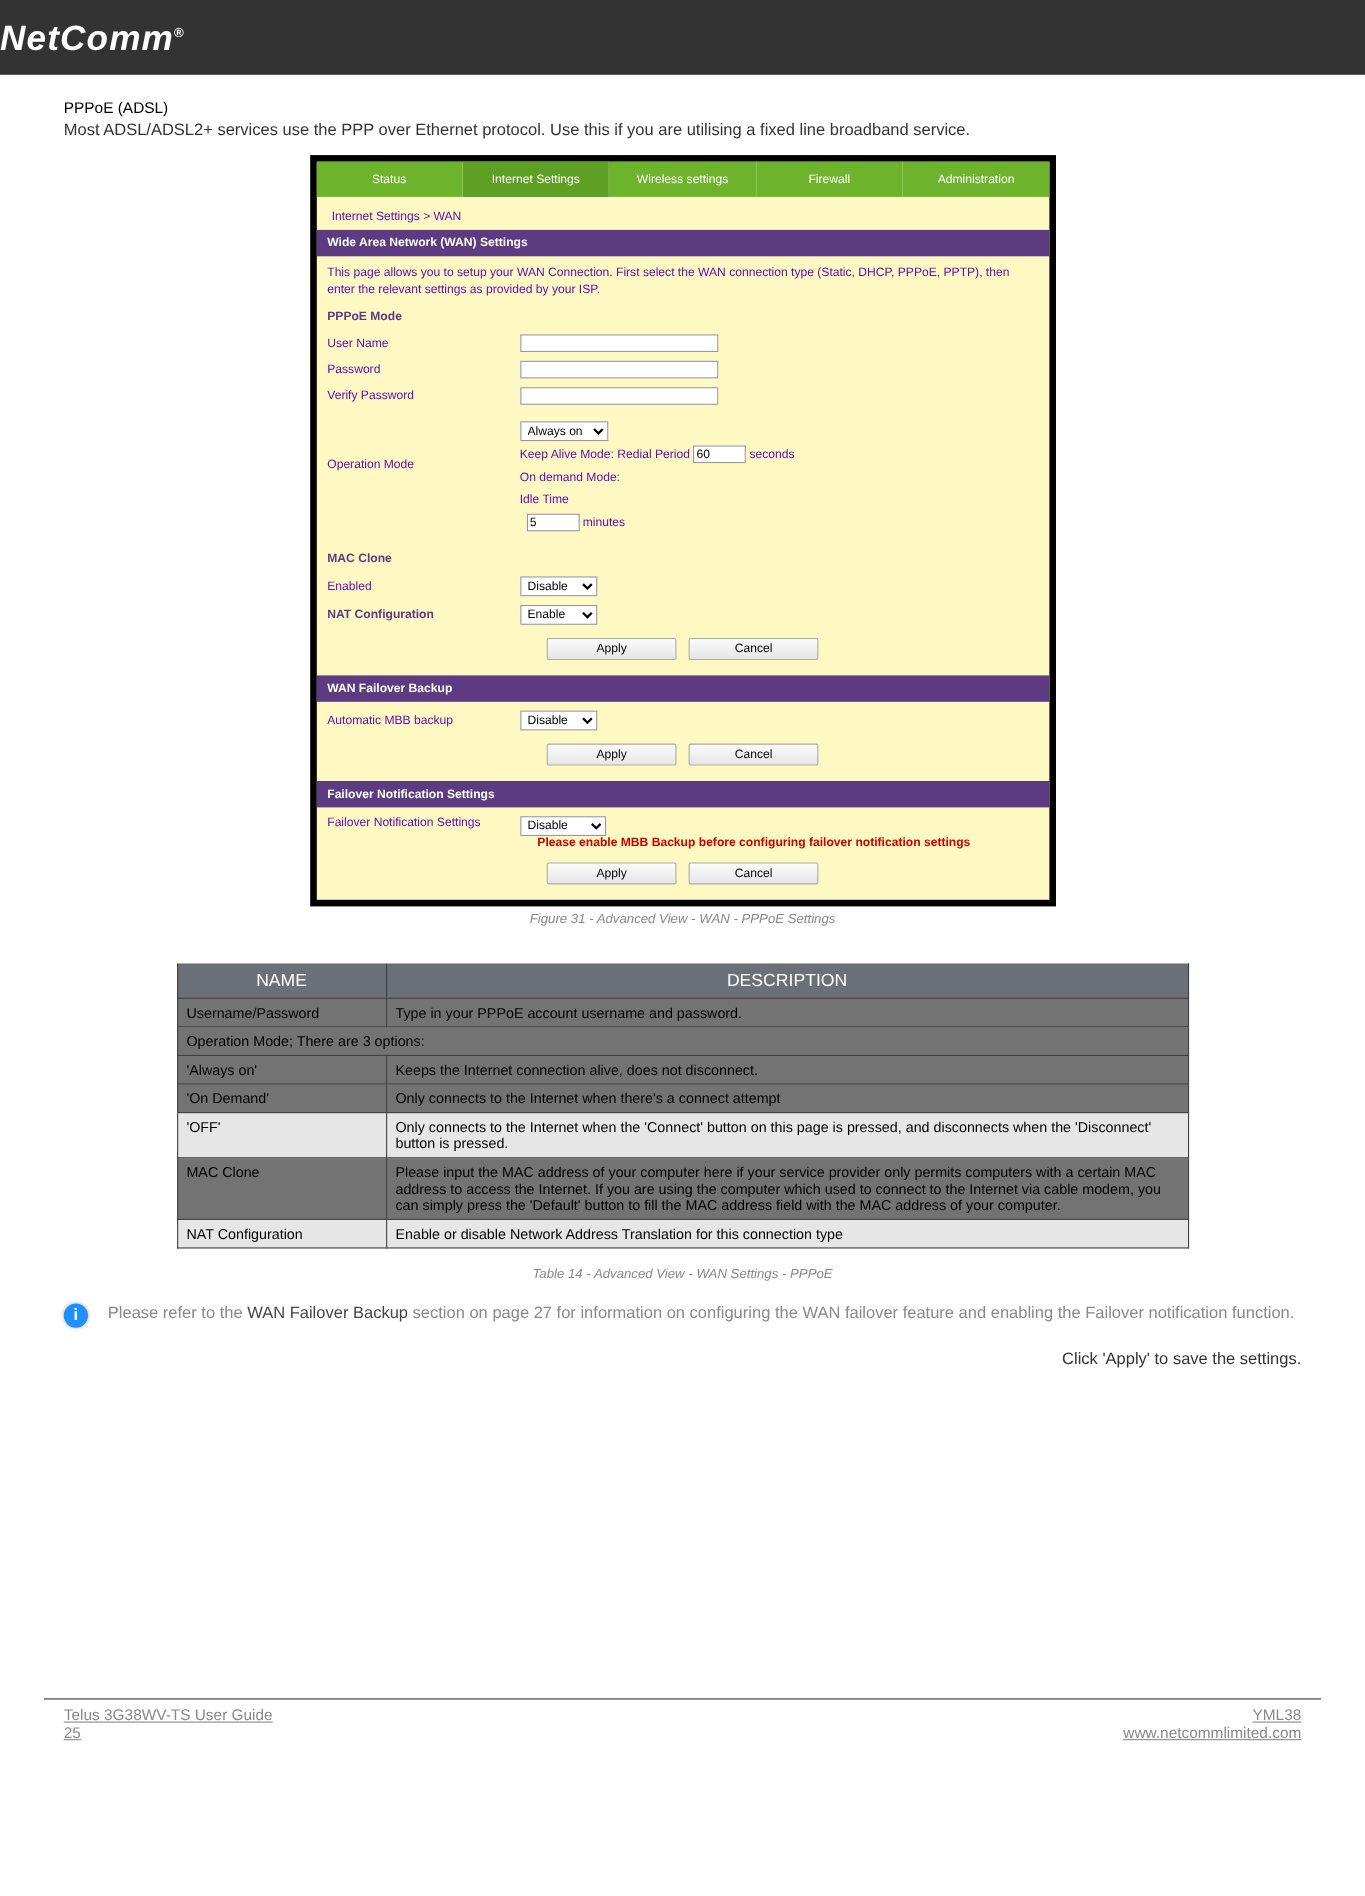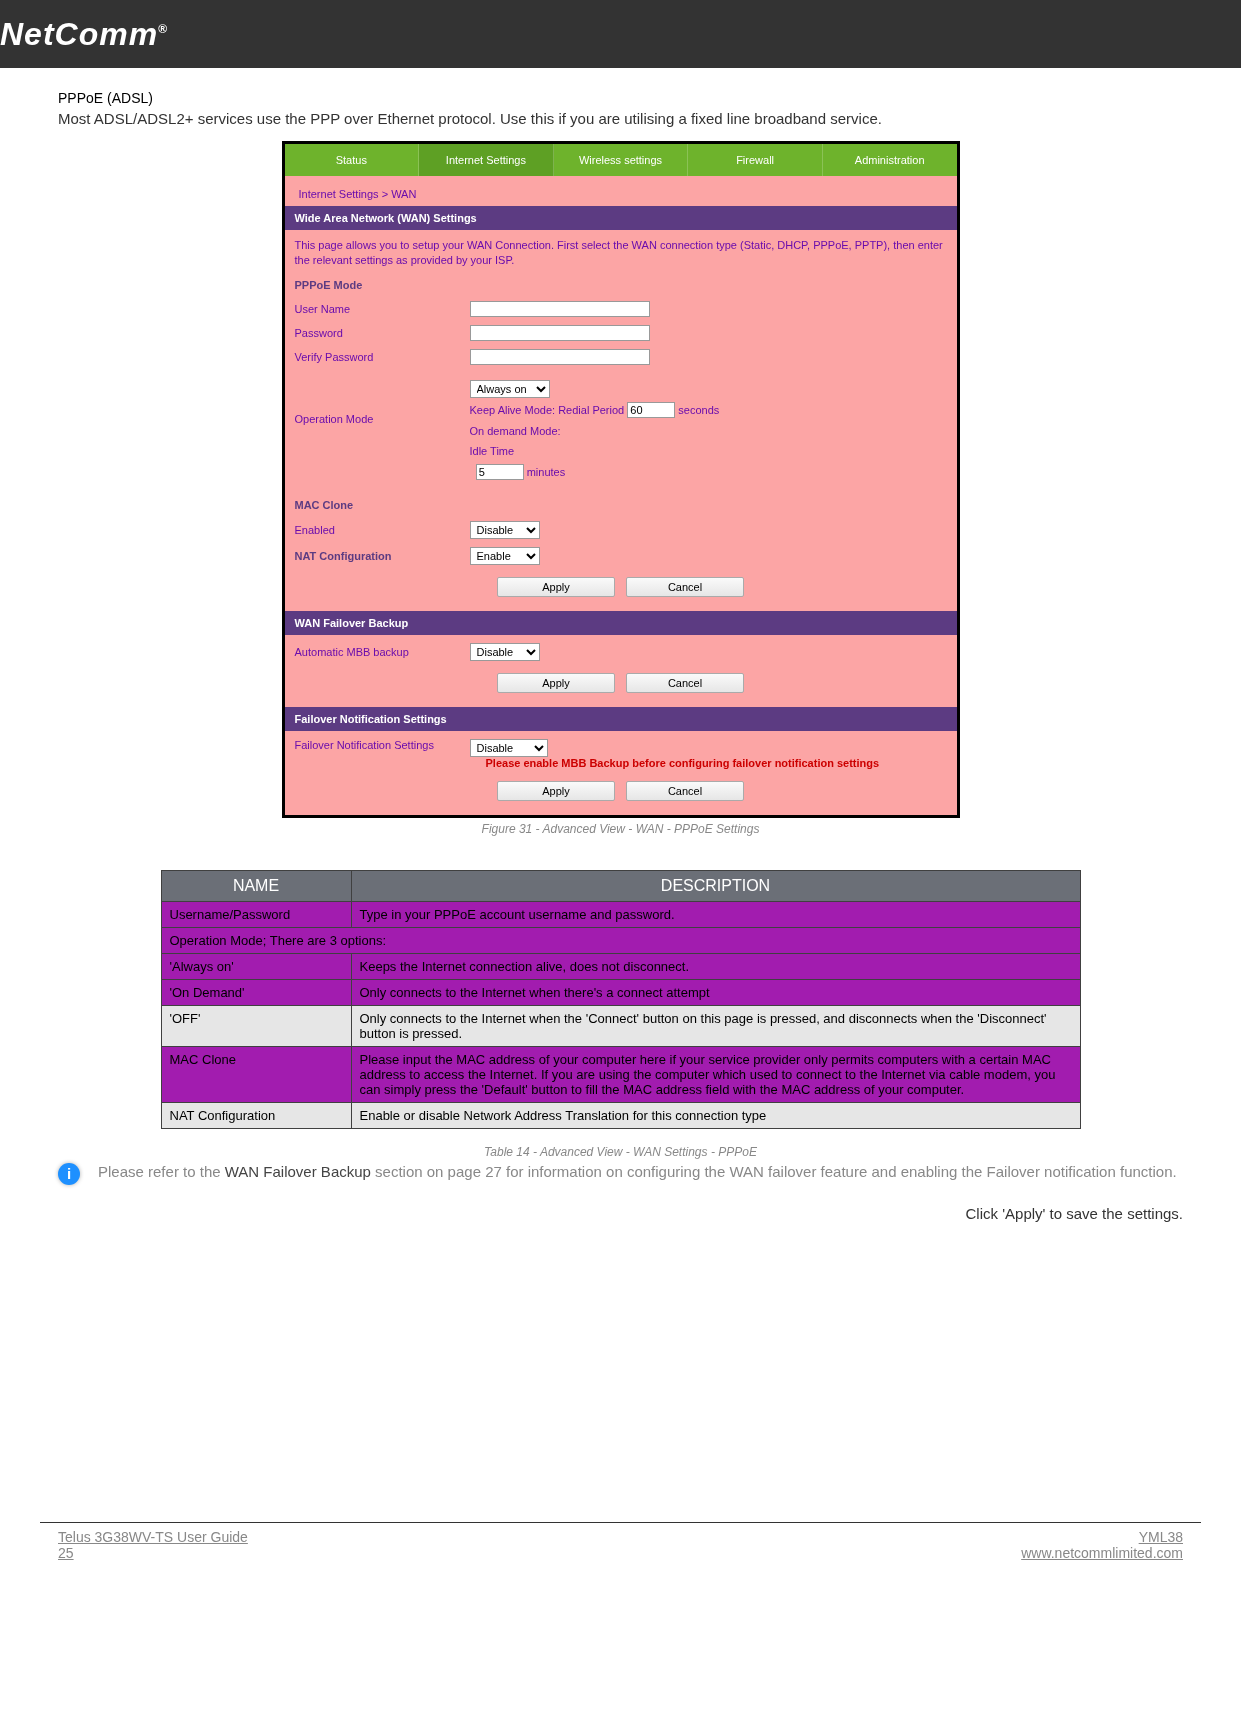--- a/index.html
+++ b/index.html
@@ -4,21 +4,21 @@
 <style>
 * { margin: 0; padding: 0; box-sizing: border-box; }
 body { font-family: Arial, Helvetica, sans-serif; background: #fff; width: 1241px; }
 .topbar { background: #333; height: 68px; display: flex; align-items: center; }
 .brand { color: #fff; font-size: 32px; font-weight: 800; font-style: italic; letter-spacing: 1px; }
 .brand .reg { font-size: 12px; vertical-align: super; font-style: normal; }
 .content { padding: 22px 58px 0 58px; }
 .h-sec { font-size: 14px; color: #000; margin-bottom: 4px; }
 .intro { font-size: 15px; color: #333; margin-bottom: 14px; }
 .shot-wrap { display: flex; flex-direction: column; align-items: center; }
-.shot { width: 678px; border: 3px solid #000000; background: #fca5a5; font-size: 11px; color: #000; }
+.shot { width: 678px; border: 6px solid #000000; background: #fef9c3; font-size: 11px; color: #000; }
 .tabs { display: flex; background: #6eb32c; }
 .tab { flex: 1; text-align: center; padding: 10px 0; color: #fff; font-size: 11px; border-right: 1px solid rgba(255,255,255,.2); }
 .tab:last-child { border-right: none; }
 .tab.active { background: #5ea024; }
 .crumb { color: #6a0dad; font-size: 11px; padding: 12px 14px 6px; }
 .bar { background: #5c3b82; color: #fff; font-weight: bold; padding: 6px 10px; font-size: 11px; }
 .desc { color: #6a0dad; font-size: 11px; padding: 8px 10px 4px; line-height: 1.4; }
 .row { display: flex; align-items: center; padding: 4px 10px; min-height: 24px; }
 .lab { width: 175px; color: #6a0dad; font-size: 11px; }
 .lab.hdr { font-weight: bold; color: #5c3b82; }
@@ -29,23 +29,23 @@
 .txt { width: 180px; }
 .txt-sm { width: 48px; }
 .opmode { padding: 6px 0; line-height: 1.9; color: #6a0dad; }
 .btnrow { text-align: center; padding: 8px 0 14px; }
 .fbtn { display:inline-block; width: 118px; text-align:center; padding: 3px 0; background: linear-gradient(#fafafa,#e6e6e6); border: 1px solid #aaa; border-radius: 2px; font-size: 11px; margin: 0 4px; }
 .warn { color: #c00; font-weight: bold; font-size: 11px; padding-left: 16px; }
 .fignote { color: #888; font-style: italic; font-size: 12px; margin: 4px 0 18px; text-align:center; }
 .dt { width: 920px; border-collapse: collapse; margin: 16px auto; }
 .dt th { background: #6b6f77; color: #fff; font-weight: normal; font-size: 16px; padding: 6px 10px; border: 1px solid #404040; }
 .dt th:first-child { width: 190px; }
-.dt td { border: 1px solid #404040; padding: 5px 8px; font-size: 13px; background: #a21caf; vertical-align: top; }
+.dt td { border: 1px solid #404040; padding: 5px 8px; font-size: 13px; background: #737373; vertical-align: top; }
 .dt tr.alt td { background: #e6e6e6; }
-.tblnote { color: #888; font-style: italic; font-size: 12px; text-align: center; margin: 4px 0 4px; }
+.tblnote { color: #888; font-style: italic; font-size: 12px; text-align: center; margin: 4px 0 20px; }
 .infoicon { width: 22px; height: 22px; border-radius: 50%; background: #1e90ff; color: #fff; font-weight: bold; text-align: center; line-height: 22px; display: inline-block; box-shadow: 0 0 4px rgba(0,0,0,.3); }
 .infoline { display: flex; align-items: flex-start; gap: 18px; color: #888; font-size: 15px; margin-bottom: 20px; }
 .infoline .st { color: #444; }
 .final { font-size: 15px; color: #333; margin-bottom: 300px; text-align: right; }
 .footer { border-top: 1px solid #333; margin: 0 40px; padding: 6px 18px 30px; display: flex; justify-content: space-between; font-size: 14px; color: #888; text-decoration: underline; }
 .footer .r { text-align: right; }
 </style>
 </head>
 <body>
 

